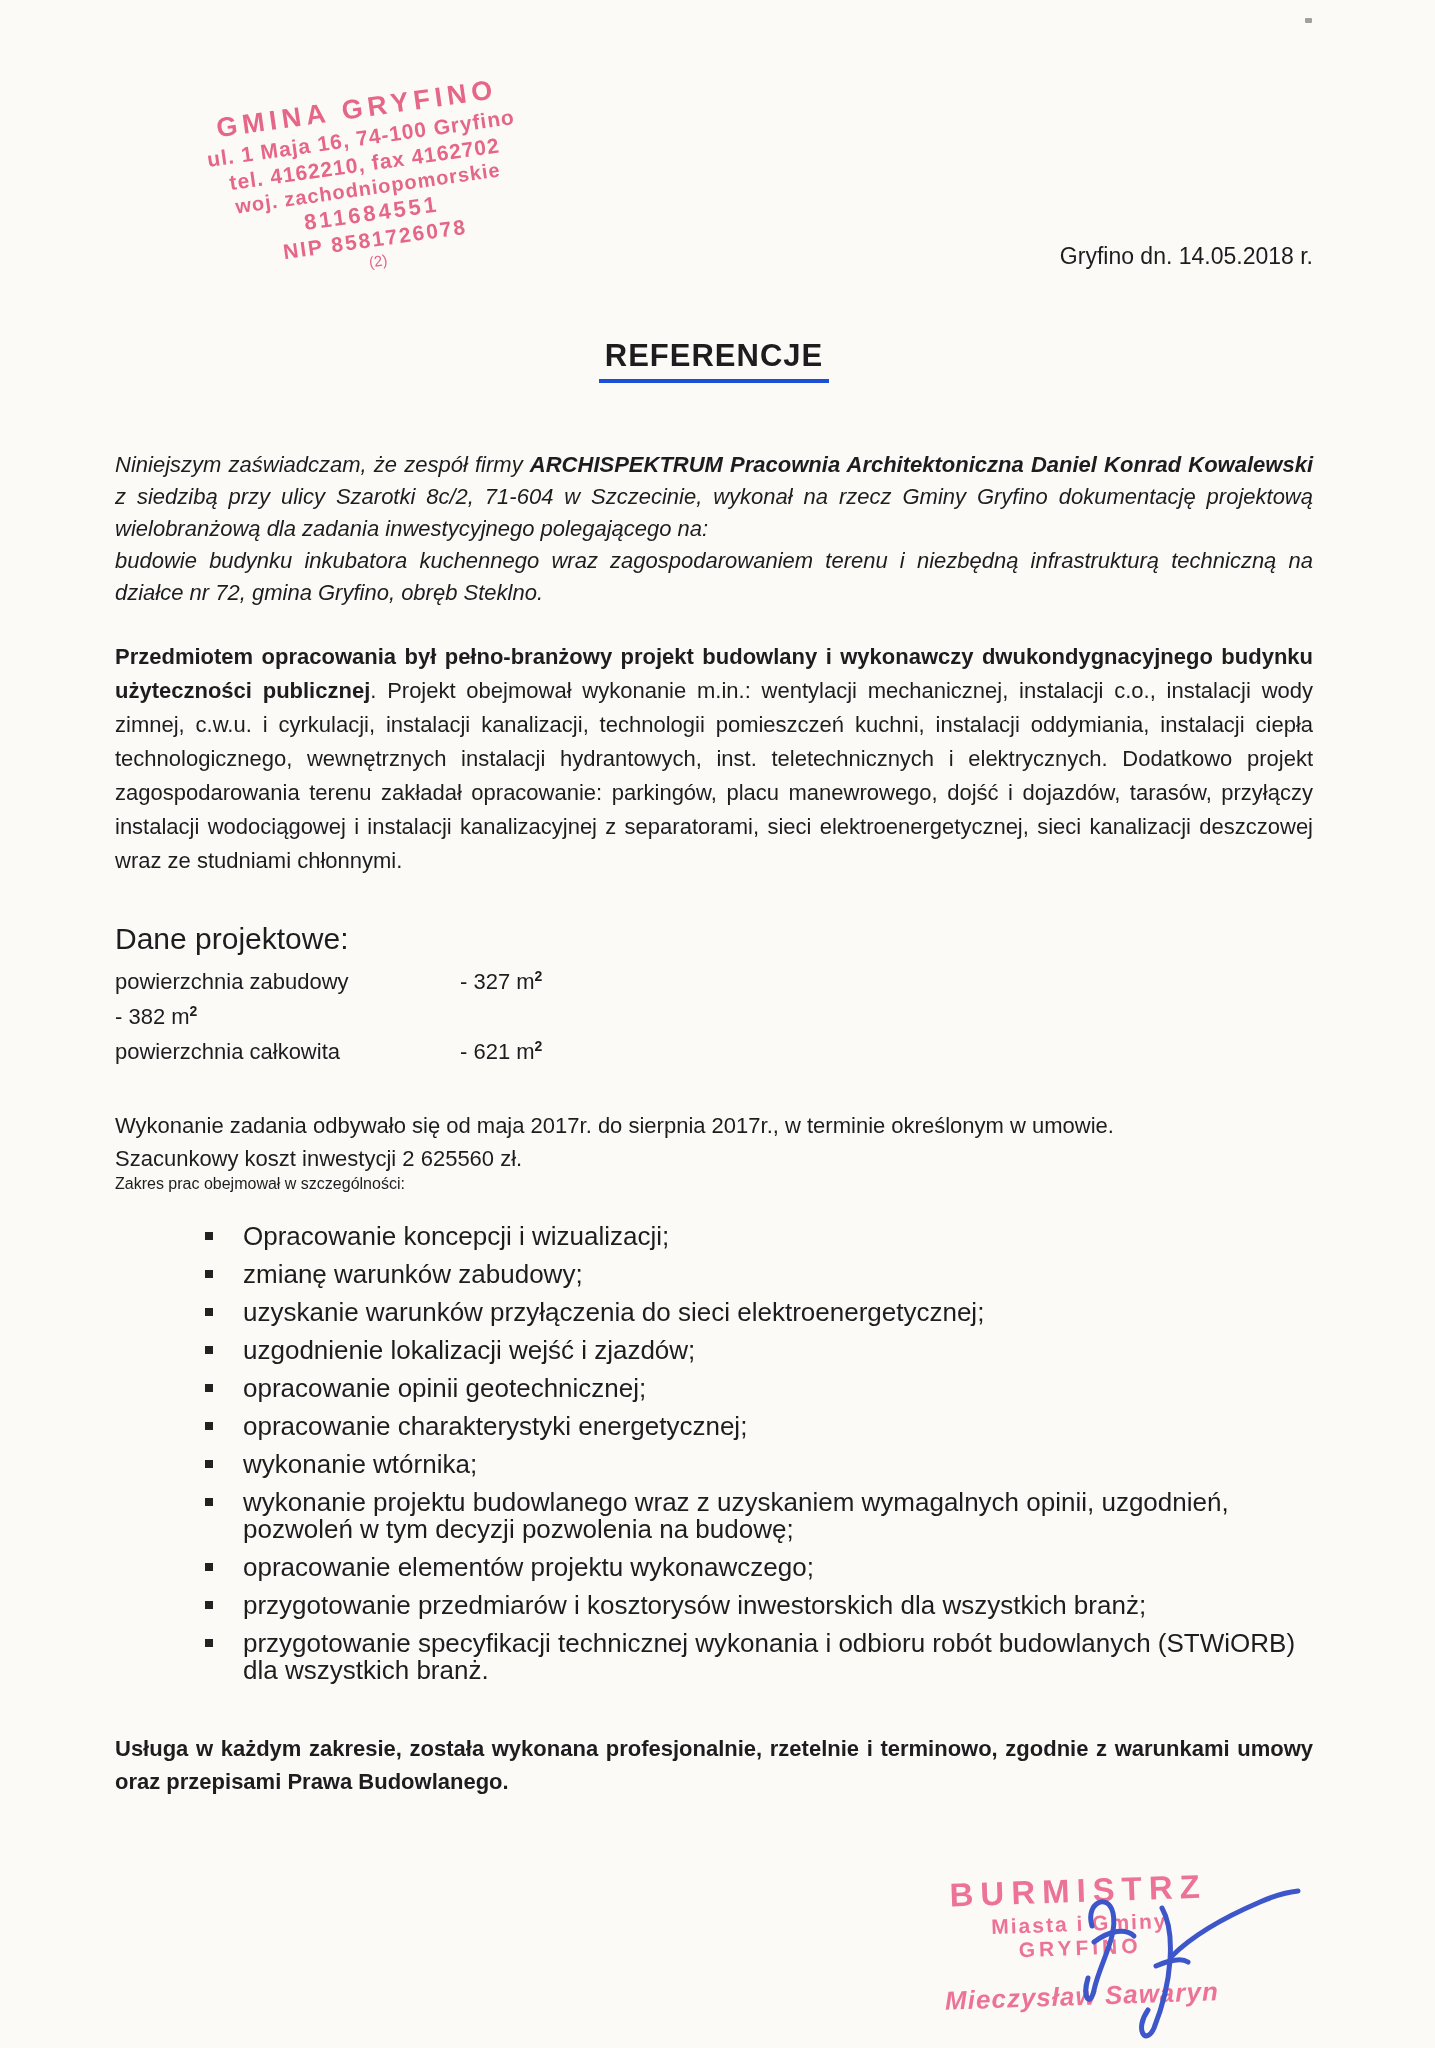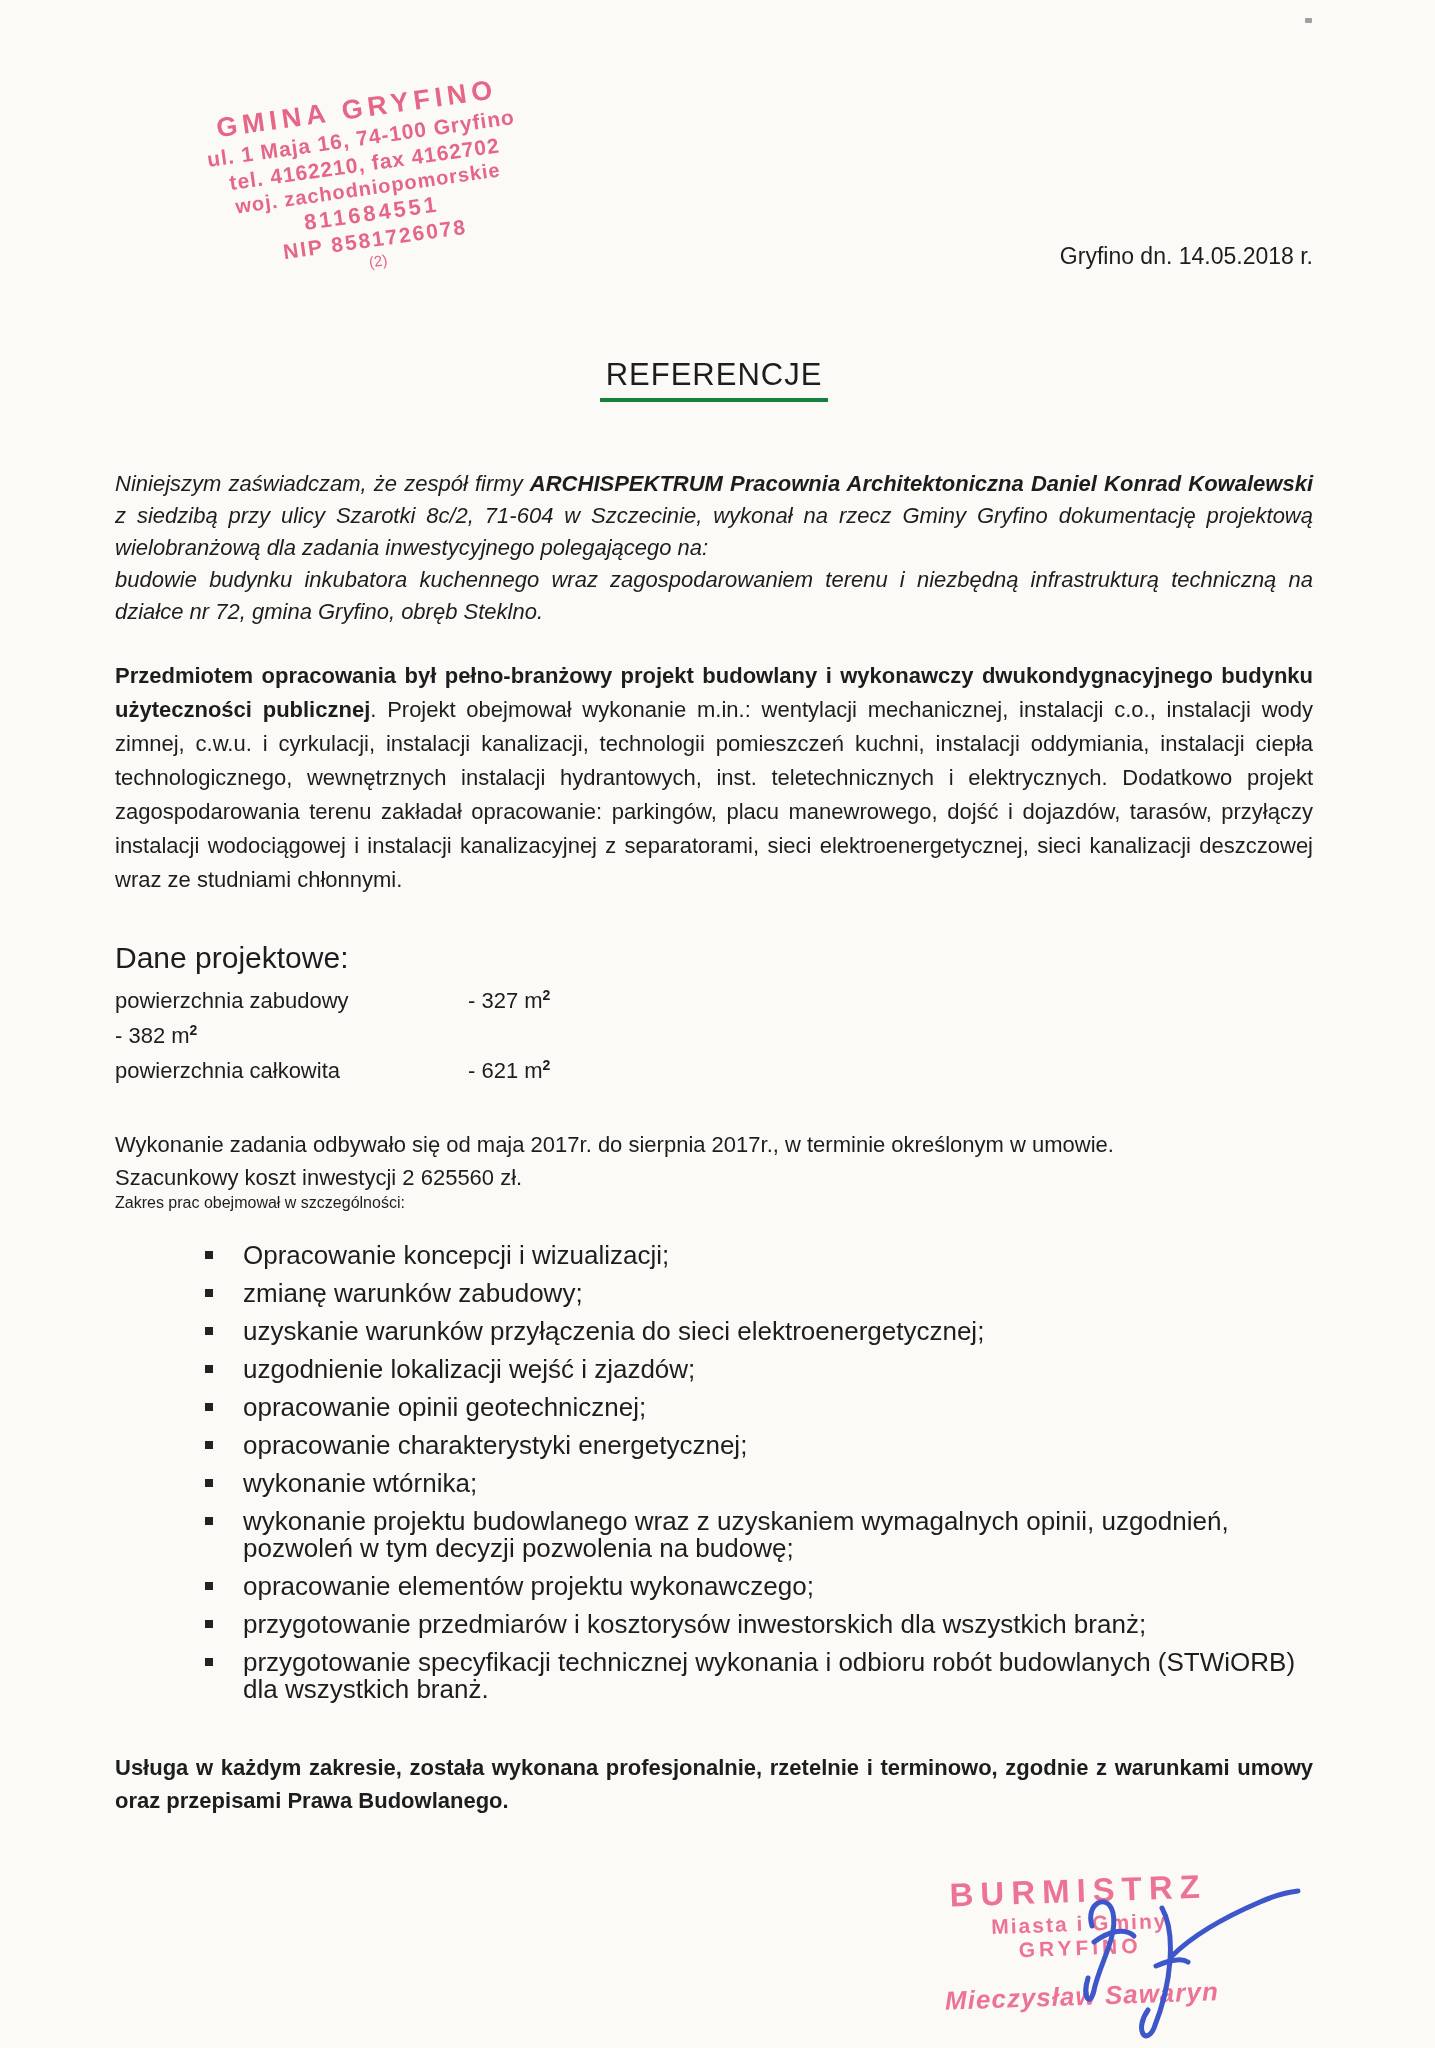--- a/index.html
+++ b/index.html
@@ -37,37 +37,36 @@
     position:absolute;top:243px;right:122px;
     font-size:23px;
   }
   
   .content{
     position:absolute;left:115px;top:338px;width:1198px;
   }
   .title-row{text-align:center;}
   .doc-title{
     display:inline-block;
-    font-size:31px;font-weight:normal;letter-spacing:1px;
-    border-bottom:4px solid #15803d;
+    font-size:31px;font-weight:bold;letter-spacing:1px;
+    border-bottom:4px solid #1d4ed8;
     padding:0 6px 5px 6px;
-    margin-top:19px;
   }
   p{margin:0;}
   .para{
     font-size:22px;line-height:32px;
     text-align:justify;
   }
   .intro{margin-top:66px;font-style:italic;}
   .subject{margin-top:31px;line-height:34px;}
   b,.bold{font-weight:bold;}
   
   .dane-heading{margin-top:44px;font-size:30px;}
   .dane-rows{margin-top:8px;}
-  .dane-row{display:flex;font-size:22px;line-height:35px;gap:8px;}
+  .dane-row{display:flex;font-size:22px;line-height:35px;}
   .dane-row .lbl{width:345px;flex:none;}
   .dane-row sup{font-size:14px;line-height:0;font-weight:bold;}
   
   .execution{margin-top:40px;font-size:22px;line-height:33px;}
   
   .scope-heading{font-size:16px;}
   ul.scope-list{
     list-style:none;margin:30px 0 0 0;padding:0 0 0 90px;
   }
   ul.scope-list li{

